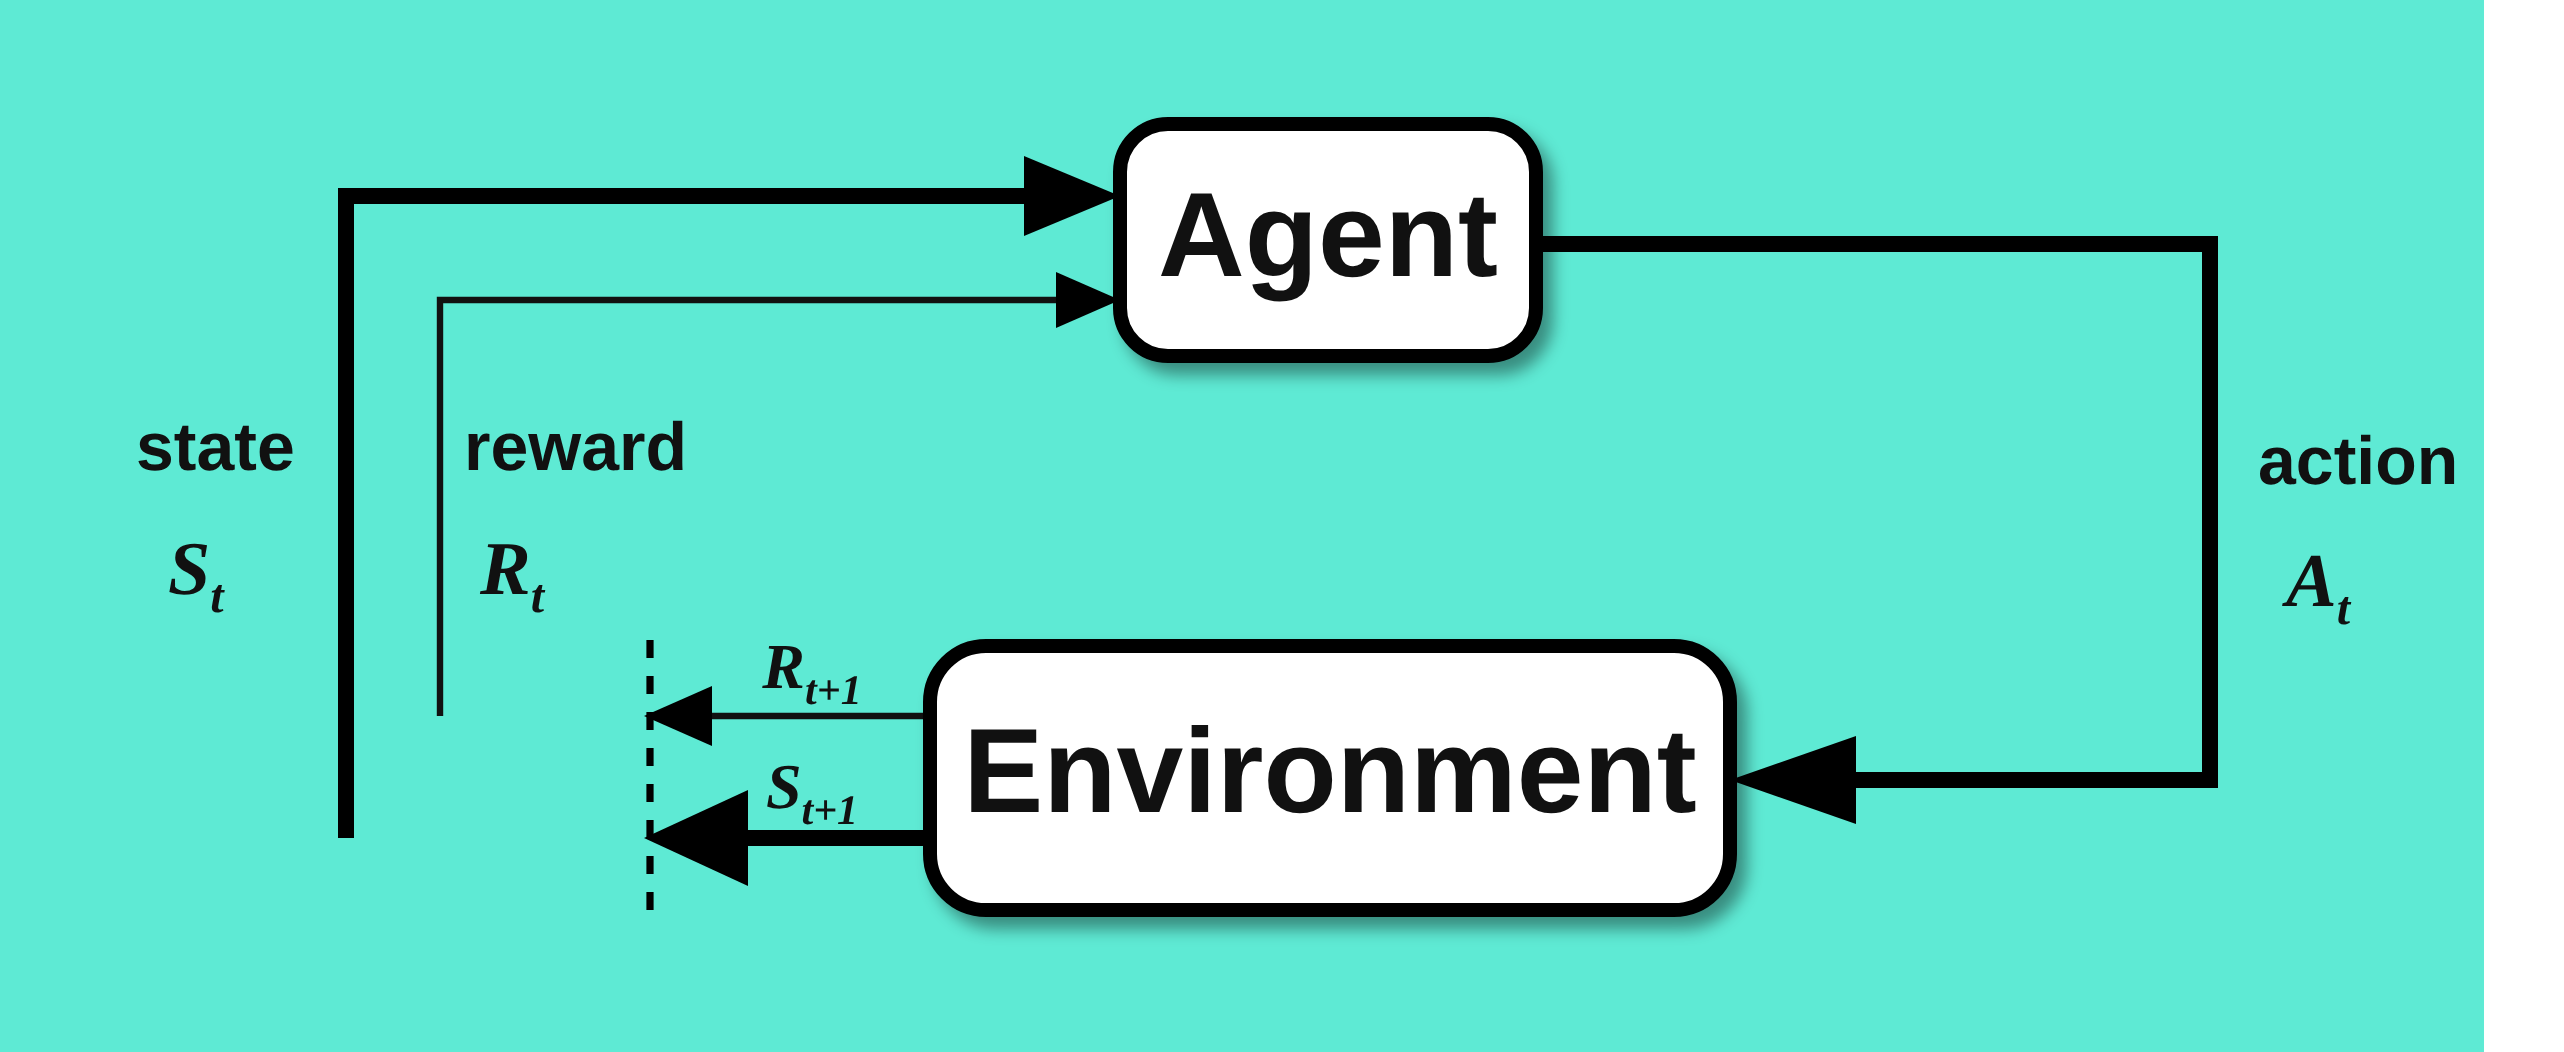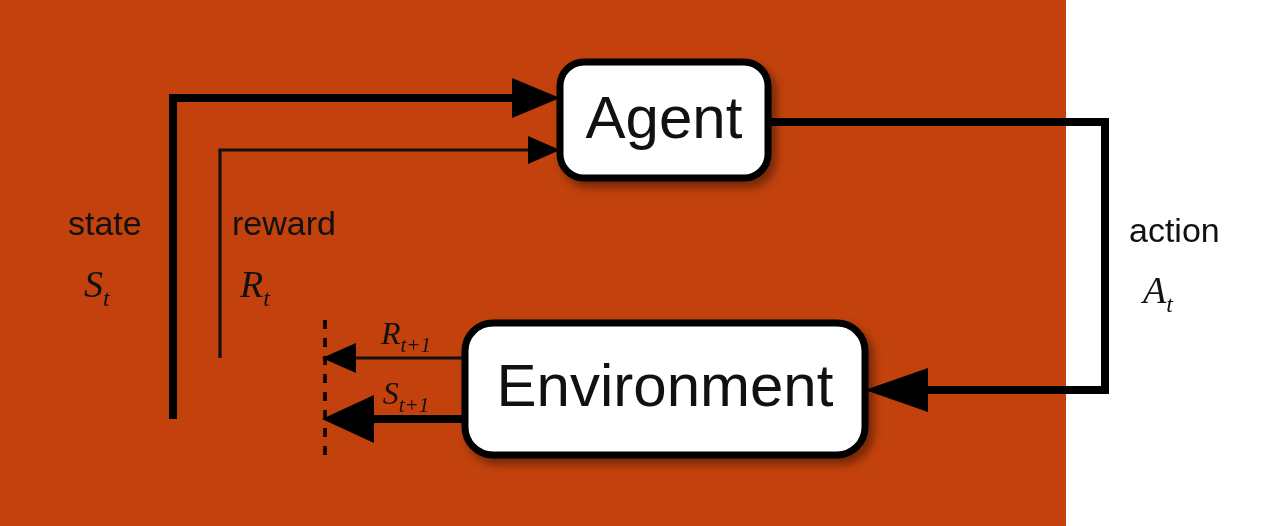--- a/index.html
+++ b/index.html
@@ -8,23 +8,24 @@
     background: #ffffff;
   }
   body {
     width: 1282px;
     height: 526px;
     font-family: "Liberation Sans", sans-serif;
     overflow: hidden;
   }
   #diagram-root {
     position: relative;
-    width: 1066px;
+    width: 1242px;
     height: 526px;
-    background: #c2410c;
+    background: #5eead4;
+    font-weight: bold;
   }
   svg.diagram {
     display: block;
     width: 1282px;
     height: 526px;
   }
   .node-box {
     fill: #ffffff;
     stroke: #000000;
     stroke-width: 7;

